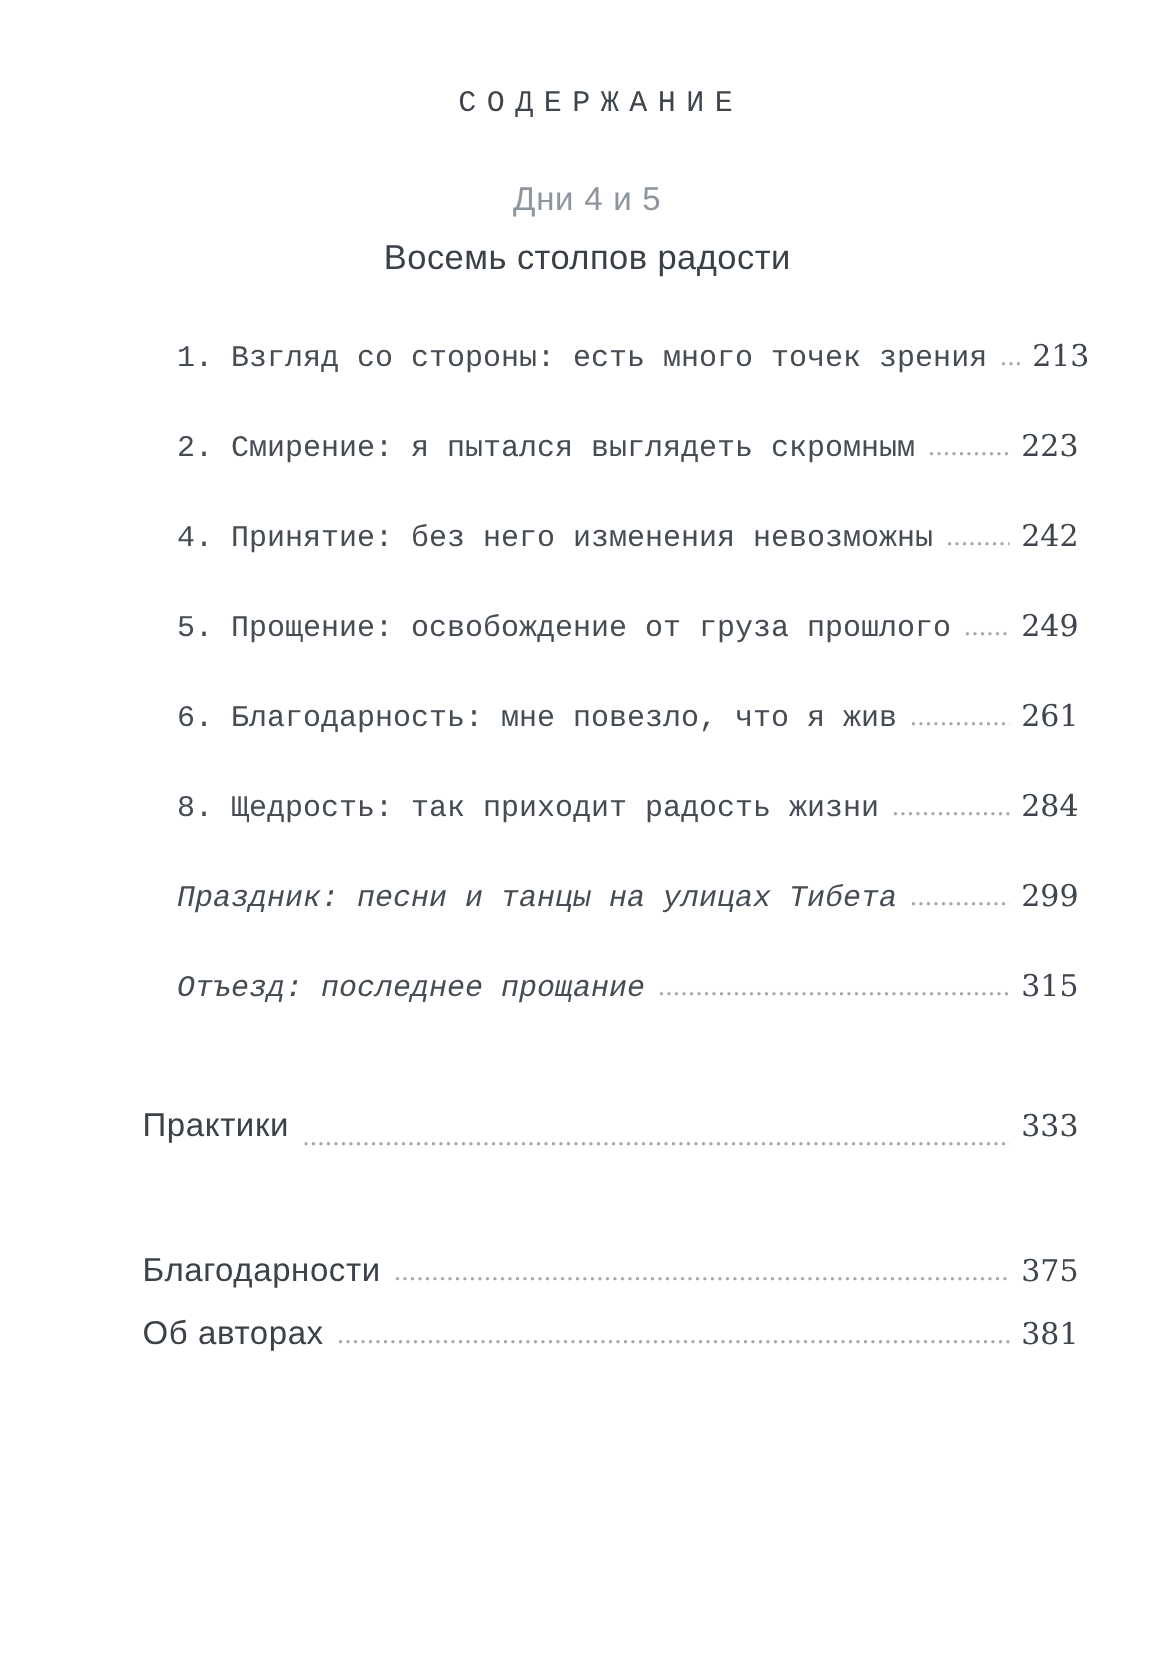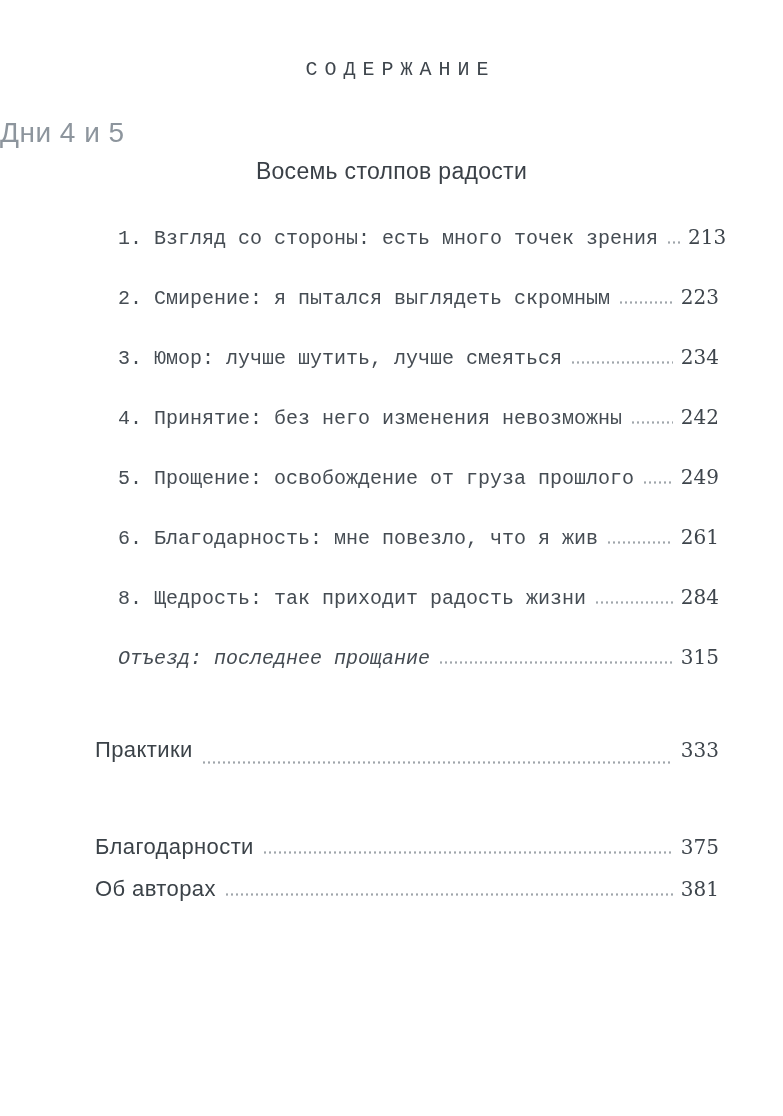--- a/index.html
+++ b/index.html
@@ -25,23 +25,23 @@
     color: #3e454c;
     letter-spacing: 7px;
     padding-left: 18px; 
     text-align: center;
     line-height: 24px;
     height: 24px;
   }
   .part-label {
     margin-top: 37px;
     font-family: "Liberation Sans", sans-serif;
-    font-size: 28px;
+    font-size: 22px;
     color: #8d959d;
-    text-align: left;
+    text-align: center;
     line-height: 28px;
     height: 28px;
     letter-spacing: 0.5px;
   }
   .part-title {
     margin-top: 10px;
     font-family: "Liberation Sans", sans-serif;
     font-size: 23px;
     color: #3a4047;
     text-align: center;
@@ -115,25 +115,20 @@
         <span class="leader"></span>
         <span class="pagenum">213</span>
       </div>
 
       <div class="row chapter">
         <span class="label">2. Смирение: я пытался выглядеть скромным</span>
         <span class="leader"></span>
         <span class="pagenum">223</span>
       </div>
 
-      <div class="row chapter">
-        <span class="label">3. Юмор: лучше шутить, лучше смеяться</span>
-        <span class="leader"></span>
-        <span class="pagenum">234</span>
-      </div>
 
       <div class="row chapter">
         <span class="label">4. Принятие: без него изменения невозможны</span>
         <span class="leader"></span>
         <span class="pagenum">242</span>
       </div>
 
       <div class="row chapter">
         <span class="label">5. Прощение: освобождение от груза прошлого</span>
         <span class="leader"></span>
@@ -146,20 +141,25 @@
         <span class="pagenum">261</span>
       </div>
 
 
       <div class="row chapter">
         <span class="label">8. Щедрость: так приходит радость жизни</span>
         <span class="leader"></span>
         <span class="pagenum">284</span>
       </div>
 
+      <div class="row chapter italic">
+        <span class="label">Праздник: песни и танцы на улицах Тибета</span>
+        <span class="leader"></span>
+        <span class="pagenum">299</span>
+      </div>
 
       <div class="row chapter italic last-chapter">
         <span class="label">Отъезд: последнее прощание</span>
         <span class="leader"></span>
         <span class="pagenum">315</span>
       </div>
 
       <div class="row section-row practices">
         <span class="label">Практики</span>
         <span class="leader"></span>

